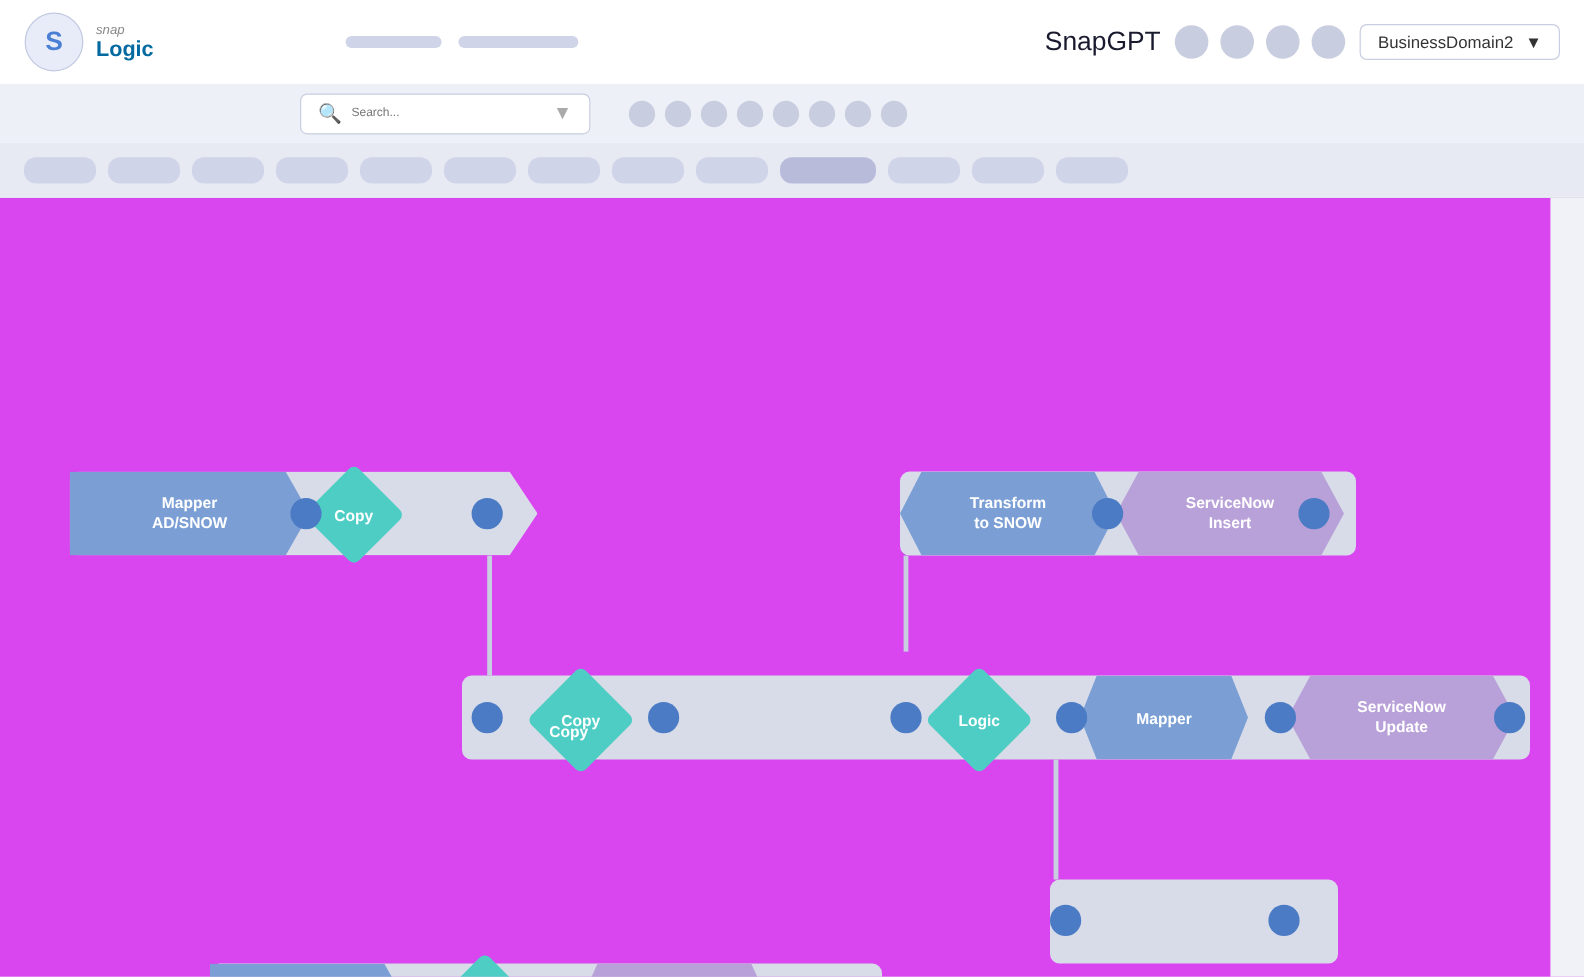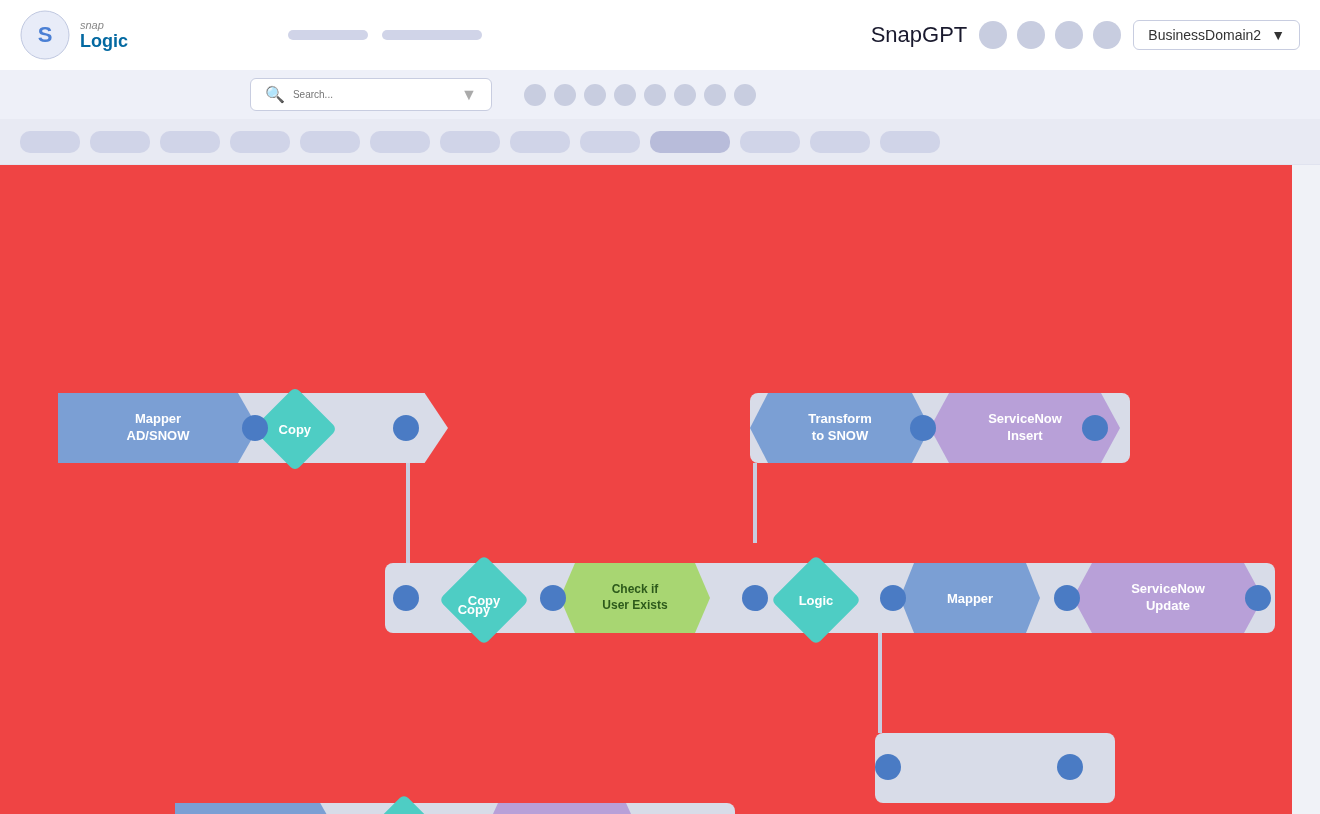--- a/index.html
+++ b/index.html
@@ -116,21 +116,21 @@
       color: #999;
       min-width: 60px;
       height: 22px;
     }
     .header-bottom-active {
       background: #b8bcda;
     }
 
     
     .canvas {
-      background: #ef4444;
+      background: #d946ef;
       flex: 1;
       position: relative;
       width: 1292px;
       height: 649px;
     }
   </style>
 </head>
 <body>
 
 <div class="header">
@@ -251,25 +251,20 @@
 
   <div style="position:absolute; left:452px; top:403px; width:64px; height:64px; background:#4ecdc4; transform:rotate(45deg); border-radius:6px;">
     <span style="position:absolute; top:50%; left:50%; transform:rotate(-45deg) translate(-50%,-50%); color:white; font-size:13px; font-weight:700; white-space:nowrap; transform-origin:center;">Copy</span>
   </div>
   <div style="position:absolute; left:453px; top:404px; width:62px; height:62px; display:flex; align-items:center; justify-content:center; pointer-events:none;">
     <span style="transform:rotate(0deg); color:white; font-size:13px; font-weight:700;">Copy</span>
   </div>
 
   <div style="position:absolute; left:540px; top:420px; width:26px; height:26px; border-radius:50%; background:#4a7bc4; z-index:3;"></div>
 
-  <div style="position:absolute; left:560px; top:398px; width:150px; height:70px;">
-    <div style="width:150px; height:70px; background:#a8d672; clip-path: polygon(10% 0%, 90% 0%, 100% 50%, 90% 100%, 10% 100%, 0% 50%); display:flex; align-items:center; justify-content:center; color:#2d5a1b; font-size:12px; font-weight:700; text-align:center; line-height:1.3;">
-      <span>Check if<br>User Exists</span>
-    </div>
-  </div>
 
   <div style="position:absolute; left:742px; top:420px; width:26px; height:26px; border-radius:50%; background:#4a7bc4; z-index:3;"></div>
 
   <div style="position:absolute; left:784px; top:403px; width:64px; height:64px; background:#4ecdc4; transform:rotate(45deg); border-radius:6px;">
   </div>
   <div style="position:absolute; left:784px; top:403px; width:64px; height:64px; display:flex; align-items:center; justify-content:center; pointer-events:none;">
     <span style="color:white; font-size:13px; font-weight:700;">Logic</span>
   </div>
 
   <div style="position:absolute; left:880px; top:420px; width:26px; height:26px; border-radius:50%; background:#4a7bc4; z-index:3;"></div>

